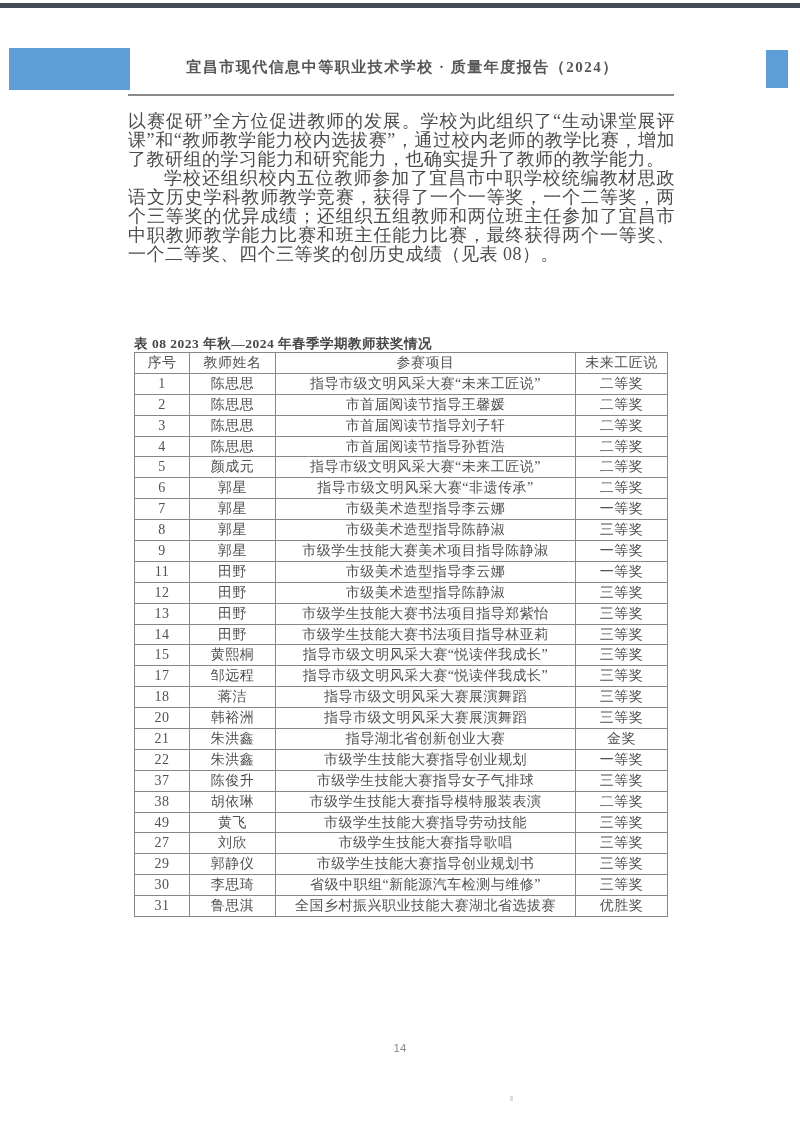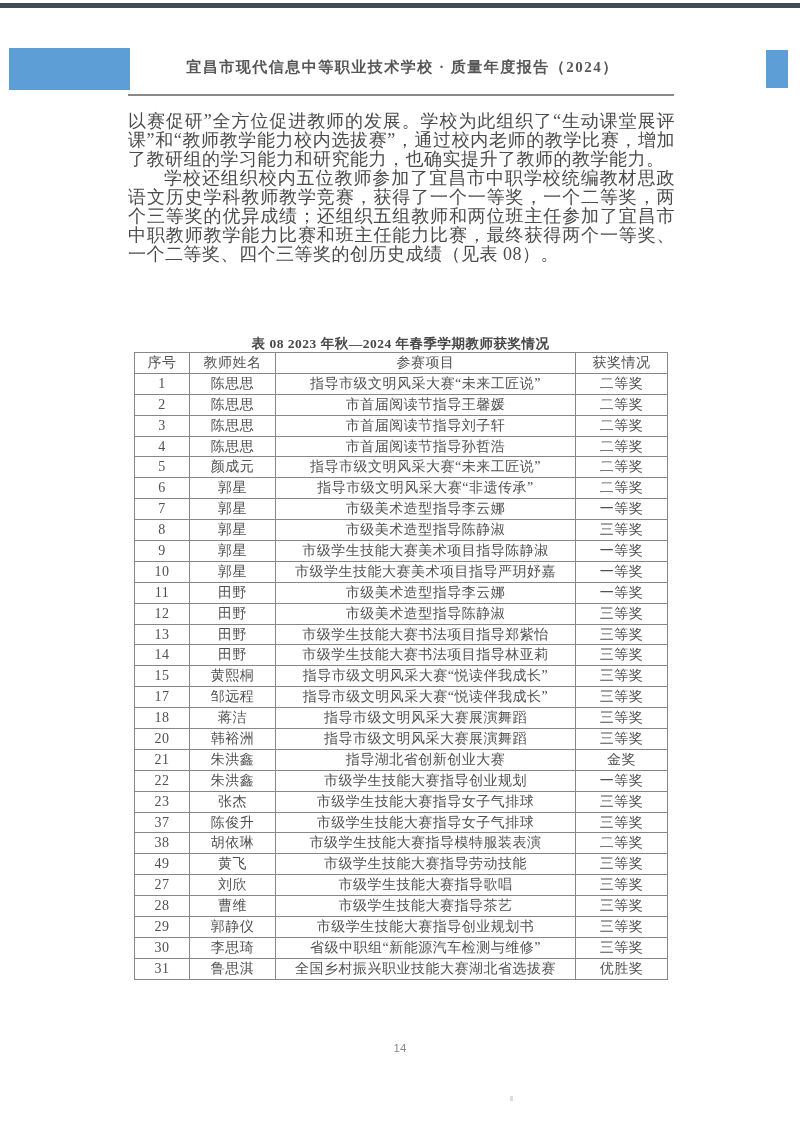--- a/index.html
+++ b/index.html
@@ -20,21 +20,21 @@
   }
   .header-underline{position:absolute;left:128px;top:94px;width:546px;height:2px;background:#8a8a8a;}
   .body-text{
     position:absolute;left:128px;top:112px;width:547px;
     font-size:18px;line-height:19px;text-align:justify;
     color:#4b4b4b;letter-spacing:0.5px;
   }
   .body-text p{margin:0;}
   .body-text p.indent{text-indent:2em;}
   .table-caption{
-    position:absolute;left:134px;top:335px;width:533px;text-align:center;
+    position:absolute;left:134px;top:335px;width:533px;text-align:left;
     font-size:13.5px;font-weight:600;color:#484848;letter-spacing:0.5px;
   }
   table.awards{
     position:absolute;left:134px;top:352px;width:533px;
     border-collapse:collapse;table-layout:fixed;
     font-size:14px;color:#515151;
   }
   table.awards td,table.awards th{
     border:1px solid #878787;text-align:center;vertical-align:middle;
     height:19.9px;padding:0;font-weight:normal;overflow:hidden;white-space:nowrap;
@@ -71,21 +71,21 @@
       <col class="c-no">
         <col class="c-name">
         <col class="c-proj">
         <col class="c-award">
     </colgroup>
     <thead>
       <tr>
         <th>序号</th>
         <th>教师姓名</th>
         <th>参赛项目</th>
-        <th>获奖情况</th>
+        <th>未来工匠说</th>
       </tr>
     </thead>
     <tbody>
         <tr>
           <td>1</td>
           <td>陈思思</td>
           <td>指导市级文明风采大赛“未来工匠说”</td>
           <td>二等奖</td>
         </tr>
         <tr>
@@ -127,26 +127,20 @@
         <tr>
           <td>8</td>
           <td>郭星</td>
           <td>市级美术造型指导陈静淑</td>
           <td>三等奖</td>
         </tr>
         <tr>
           <td>9</td>
           <td>郭星</td>
           <td>市级学生技能大赛美术项目指导陈静淑</td>
-          <td>一等奖</td>
-        </tr>
-        <tr>
-          <td>10</td>
-          <td>郭星</td>
-          <td>市级学生技能大赛美术项目指导严玥妤嘉</td>
           <td>一等奖</td>
         </tr>
         <tr>
           <td>11</td>
           <td>田野</td>
           <td>市级美术造型指导李云娜</td>
           <td>一等奖</td>
         </tr>
         <tr>
           <td>12</td>
@@ -196,26 +190,20 @@
           <td>指导湖北省创新创业大赛</td>
           <td>金奖</td>
         </tr>
         <tr>
           <td>22</td>
           <td>朱洪鑫</td>
           <td>市级学生技能大赛指导创业规划</td>
           <td>一等奖</td>
         </tr>
         <tr>
-          <td>23</td>
-          <td>张杰</td>
-          <td>市级学生技能大赛指导女子气排球</td>
-          <td>三等奖</td>
-        </tr>
-        <tr>
           <td>37</td>
           <td>陈俊升</td>
           <td>市级学生技能大赛指导女子气排球</td>
           <td>三等奖</td>
         </tr>
         <tr>
           <td>38</td>
           <td>胡依琳</td>
           <td>市级学生技能大赛指导模特服装表演</td>
           <td>二等奖</td>
@@ -223,26 +211,20 @@
         <tr>
           <td>49</td>
           <td>黄飞</td>
           <td>市级学生技能大赛指导劳动技能</td>
           <td>三等奖</td>
         </tr>
         <tr>
           <td>27</td>
           <td>刘欣</td>
           <td>市级学生技能大赛指导歌唱</td>
-          <td>三等奖</td>
-        </tr>
-        <tr>
-          <td>28</td>
-          <td>曹维</td>
-          <td>市级学生技能大赛指导茶艺</td>
           <td>三等奖</td>
         </tr>
         <tr>
           <td>29</td>
           <td>郭静仪</td>
           <td>市级学生技能大赛指导创业规划书</td>
           <td>三等奖</td>
         </tr>
         <tr>
           <td>30</td>

